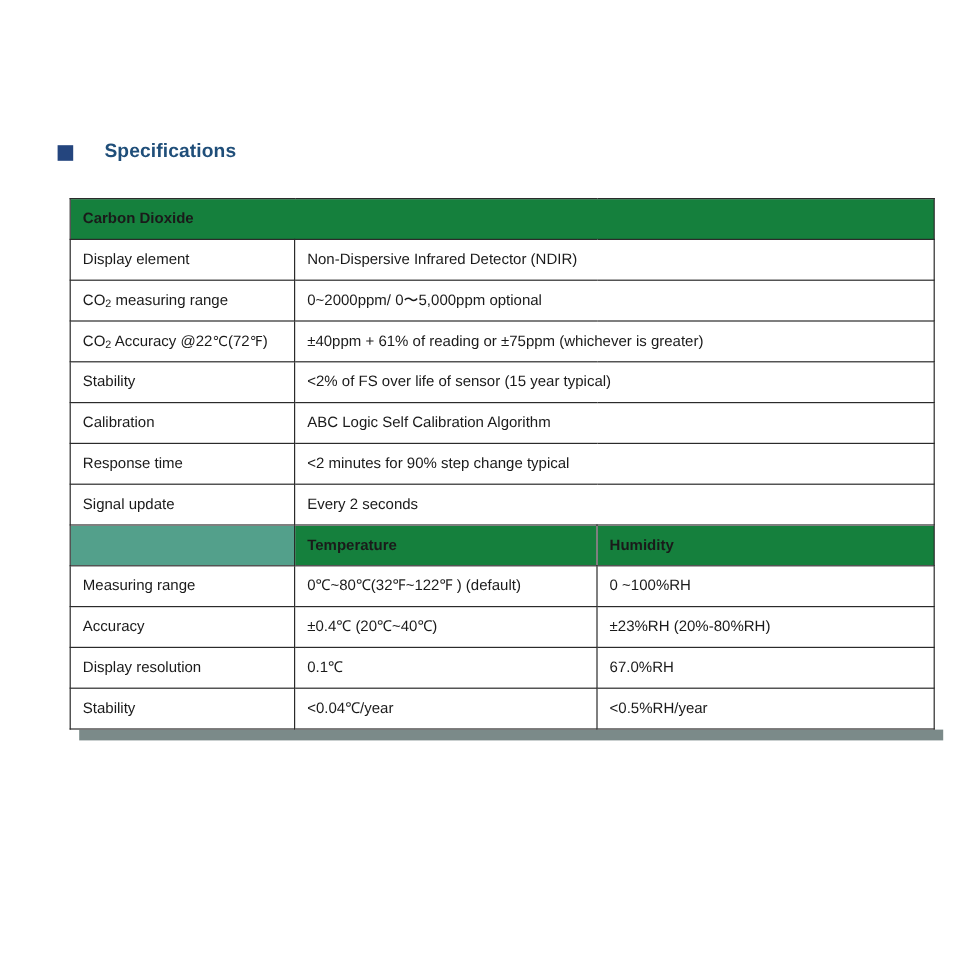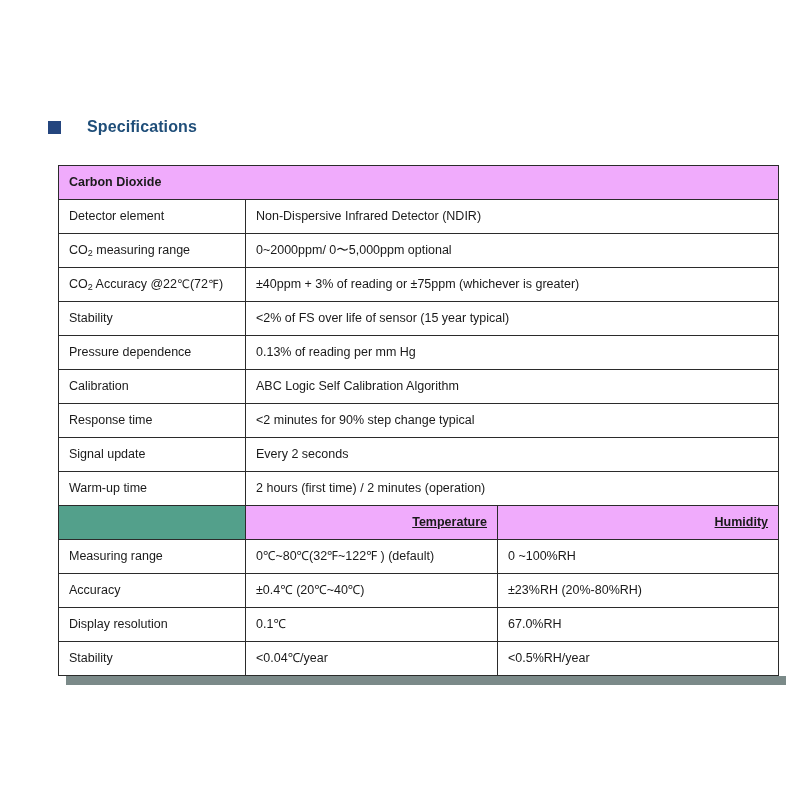--- a/index.html
+++ b/index.html
@@ -72,30 +72,29 @@
     color: #1a1a1a;
     padding: 0 10px;
     height: 33px;
     vertical-align: middle;
     line-height: 1.25;
     white-space: nowrap;
     overflow: hidden;
   }
   
   td.band {
-    background: #f0abfc;
+    background: #15803d;
     color: #ffffff;
     font-weight: bold;
     font-size: 13px;
     height: 32px;
     border-color: #2b2b2b;
   }
   td.band.center {
-    text-align: right;
-    text-decoration: underline;
+    text-align: left;
   }
   td.band.blank {
     background: #53a08b;
   }
 
   sub {
     font-size: 9px;
     vertical-align: baseline;
     position: relative;
     bottom: -2px;
@@ -122,54 +121,46 @@
         <col style="width:252px">
         <col style="width:281px">
       </colgroup>
       <tbody>
 
         <tr>
           <td class="band" colspan="3">Carbon Dioxide</td>
         </tr>
 
         <tr>
-          <td>Detector element</td>
+          <td>Display element</td>
           <td colspan="2">Non-Dispersive Infrared Detector (NDIR)</td>
         </tr>
         <tr>
           <td>CO<sub>2</sub> measuring range</td>
           <td colspan="2">0~2000ppm/ 0〜5,000ppm optional</td>
         </tr>
         <tr>
           <td>CO<sub>2</sub> Accuracy @22<span class="degc">℃</span>(72<span class="degf">℉</span>)</td>
-          <td colspan="2">±40ppm + 3% of reading or ±75ppm (whichever is greater)</td>
+          <td colspan="2">±40ppm + 61% of reading or ±75ppm (whichever is greater)</td>
         </tr>
         <tr>
           <td>Stability</td>
           <td colspan="2">&lt;2% of FS over life of sensor (15 year typical)</td>
-        </tr>
-        <tr>
-          <td>Pressure dependence</td>
-          <td colspan="2">0.13% of reading per mm Hg</td>
         </tr>
         <tr>
           <td>Calibration</td>
           <td colspan="2">ABC Logic Self Calibration Algorithm</td>
         </tr>
         <tr>
           <td>Response time</td>
           <td colspan="2">&lt;2 minutes for 90% step change typical</td>
         </tr>
         <tr>
           <td>Signal update</td>
           <td colspan="2">Every 2 seconds</td>
-        </tr>
-        <tr>
-          <td>Warm-up time</td>
-          <td colspan="2">2 hours (first time) / 2 minutes (operation)</td>
         </tr>
 
         <tr>
           <td class="band blank"></td>
           <td class="band center">Temperature</td>
           <td class="band center">Humidity</td>
         </tr>
 
         <tr>
           <td>Measuring range</td>

